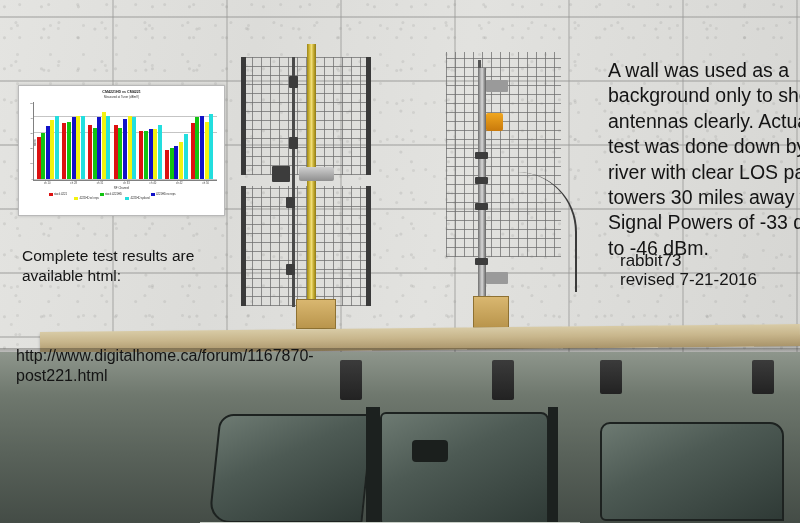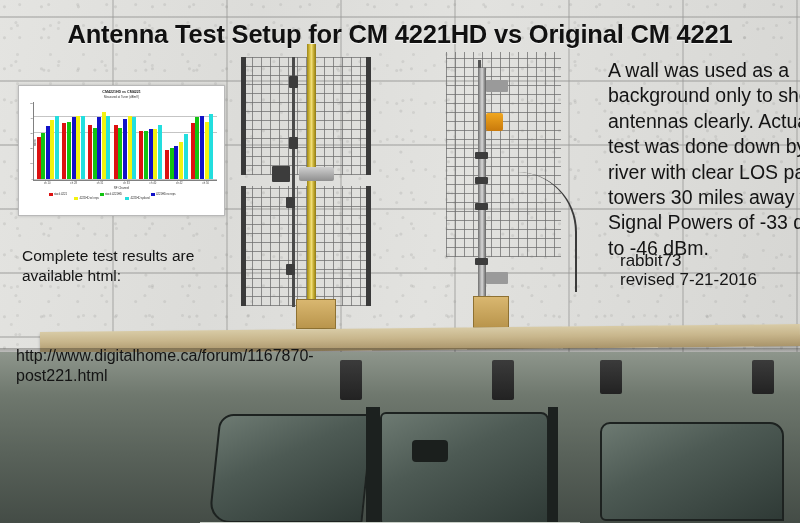--- a/index.html
+++ b/index.html
@@ -217,21 +217,20 @@
     <div class="rack" style="left:752px; top:8px; width:22px; height:34px;"></div>
     <div class="glass" style="left:214px; top:62px; width:150px; height:105px; border-radius:14px 4px 0 22px; transform:skewX(-6deg);"></div>
     <div class="glass" style="left:380px; top:60px; width:165px; height:110px; border-radius:6px 8px 0 6px;"></div>
     <div class="glass" style="left:600px; top:70px; width:180px; height:95px; border-radius:10px 14px 0 6px;"></div>
     <div class="pillar" style="left:366px; top:55px; width:14px; height:116px;"></div>
     <div class="pillar" style="left:548px; top:55px; width:10px; height:116px;"></div>
     <div class="trim" style="left:200px; top:170px; width:380px;"></div>
     <div style="position:absolute; left:412px; top:88px; width:36px; height:22px; background:#1b1f1d; border-radius:4px;"></div>
   </div>
 
-  <div class="title">Antenna Test Setup for CM 4221HD vs Original CM 4221</div>
 
   <div class="para">A wall was used as a background only to show antennas clearly. Actual test was done down by the river with clear LOS path to towers 30 miles away with Signal Powers of -33 dBm to -46 dBm.</div>
   <div class="sig">
     <div>rabbit73</div>
     <div>revised 7-21-2016</div>
   </div>
 
   <div class="lead">Complete test results are available html:</div>
   <div class="url">http://www.digitalhome.ca/forum/1167870-post221.html</div>
 

